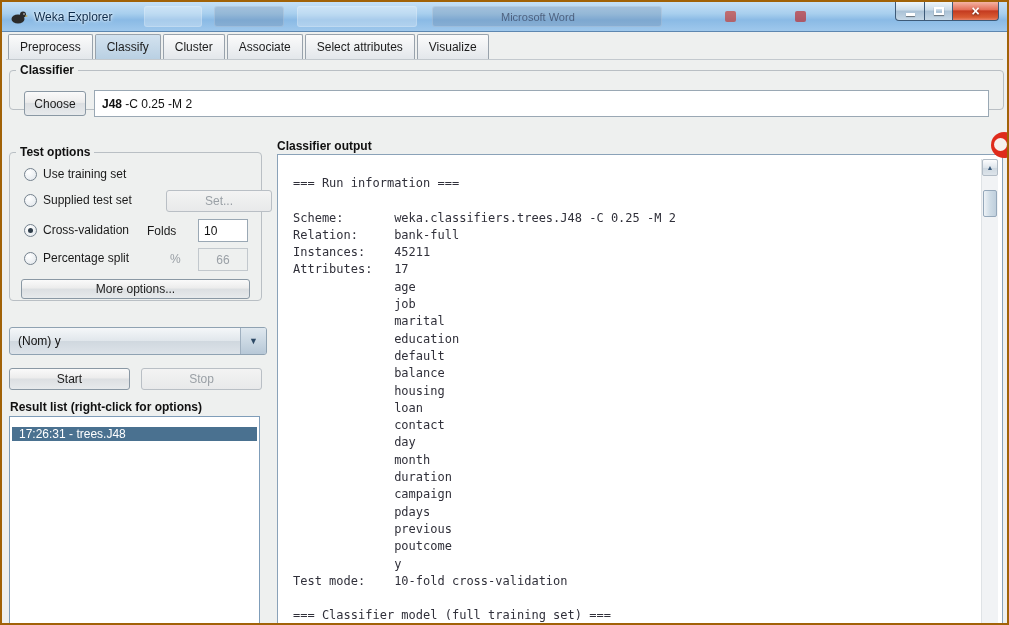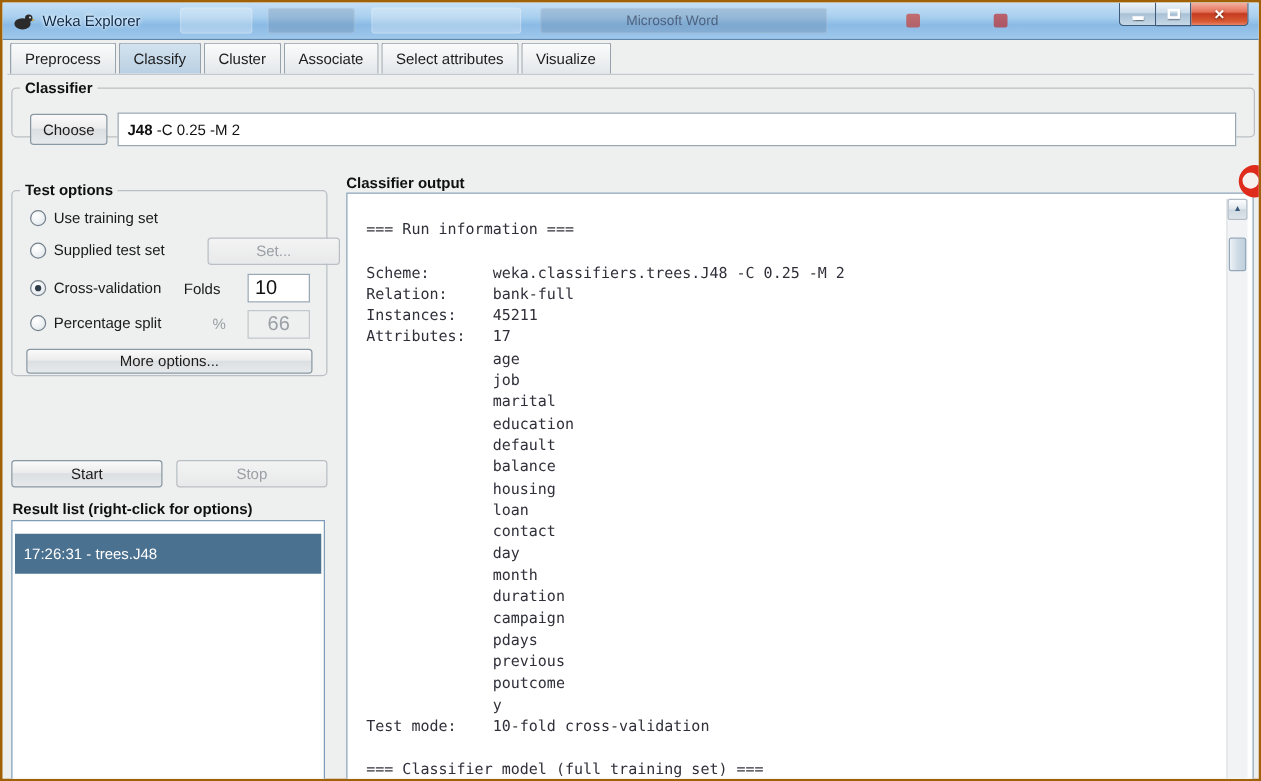--- a/index.html
+++ b/index.html
@@ -68,21 +68,21 @@
   .radio-row { position:absolute; left:14px; display:flex; align-items:center; gap:6px;
     cursor:pointer; }
   .radio { width:13px; height:13px; border:1px solid #75828e; border-radius:50%;
     background:radial-gradient(circle at 35% 30%, #ffffff, #dfe5ea); position:relative;
     flex:0 0 auto; }
   .radio.checked::after { content:""; position:absolute; left:3px; top:3px; width:5px;
     height:5px; border-radius:50%; background:#2f3d49; }
   .radio-label { font-size:12px; color:#1a1a1a; white-space:nowrap; }
   .mini-label { position:absolute; font-size:12px; color:#1a1a1a; }
   .mini-label.disabled { color:#9aa0a6; }
-  .field { position:absolute; border:1px solid #9aa8b4; background:#fff; font-size:16px;
+  .field { position:absolute; border:1px solid #9aa8b4; background:#fff; font-size:12px;
     font-family:inherit; padding:2px 5px; color:#111; }
   .field:disabled, .field.disabled { background:#eef0ef; color:#9aa0a6;
     border-color:#c2c8cd;text-align:center; }
   .set-btn { position:absolute; left:156px; top:37px; width:106px; height:22px; }
   .folds-field { left:188px; top:66px; width:50px; height:23px; }
   .percent-field { left:188px; top:95px; width:50px; height:23px; }
   .more-btn { position:absolute; left:11px; top:126px; width:229px; height:20px; }
 
   
   .combo { position:absolute; top:325px; left:7px; width:258px; height:28px;
@@ -94,21 +94,21 @@
     justify-content:center; border-left:1px solid #9fb0c0; border-radius:0 2px 2px 0;
     background:linear-gradient(#dfe8ef,#b7c8d7); font-size:9px; color:#2e4a66; }
 
   .start-btn { position:absolute; top:366px; left:7px; width:121px; height:22px; }
   .stop-btn  { position:absolute; top:366px; left:139px; width:121px; height:22px; }
 
   
   .result-title { top:398px; left:8px; }
   .result-list { position:absolute; top:414px; left:7px; width:251px; height:211px;
     background:#fff; border:1px solid #7f9db9; cursor:default; }
-  .result-item { position:absolute; top:10px; left:2px; right:2px; height:32px;
+  .result-item { position:absolute; top:10px; left:2px; right:2px; height:14px;
     background:#4a7190; color:#fff; font-size:12px; display:flex; align-items:center;
     padding-left:7px; cursor:pointer; }
 
   
   .output-title { top:137px; left:275px; }
   .output-panel { position:absolute; top:152px; left:275px; width:726px; height:473px;
     background:#fff; border:1px solid #8aa2b8; }
   .output-text { position:absolute; left:15px; top:20px; margin:0;
     font-family:"DejaVu Sans Mono", monospace; font-size:12px; line-height:17.3px;
     color:#30303a; white-space:pre; }
@@ -203,20 +203,24 @@
     <div class="radio-row" style="top:98px;justify-content:flex-end;">
       <span class="radio"></span>
       <span class="radio-label">Percentage split</span>
     </div>
     <span class="mini-label disabled" style="left:160px;top:99px;">%</span>
     <input class="field disabled percent-field" disabled="" value="66" style="">
 
     <button class="btn more-btn">More options...</button>
   </div>
 
+  <div class="combo">
+    <span class="combo-text">(Nom) y</span>
+    <span class="combo-arrow-box">▼</span>
+  </div>
 
   <button class="btn disabled stop-btn">Stop</button>
   <button class="btn start-btn">Start</button>
 
   <div class="label-bold result-title">Result list (right-click for options)</div>
   <div class="result-list">
     <div class="result-item">17:26:31 - trees.J48</div>
   </div>
 
   <div class="label-bold output-title">Classifier output</div>

